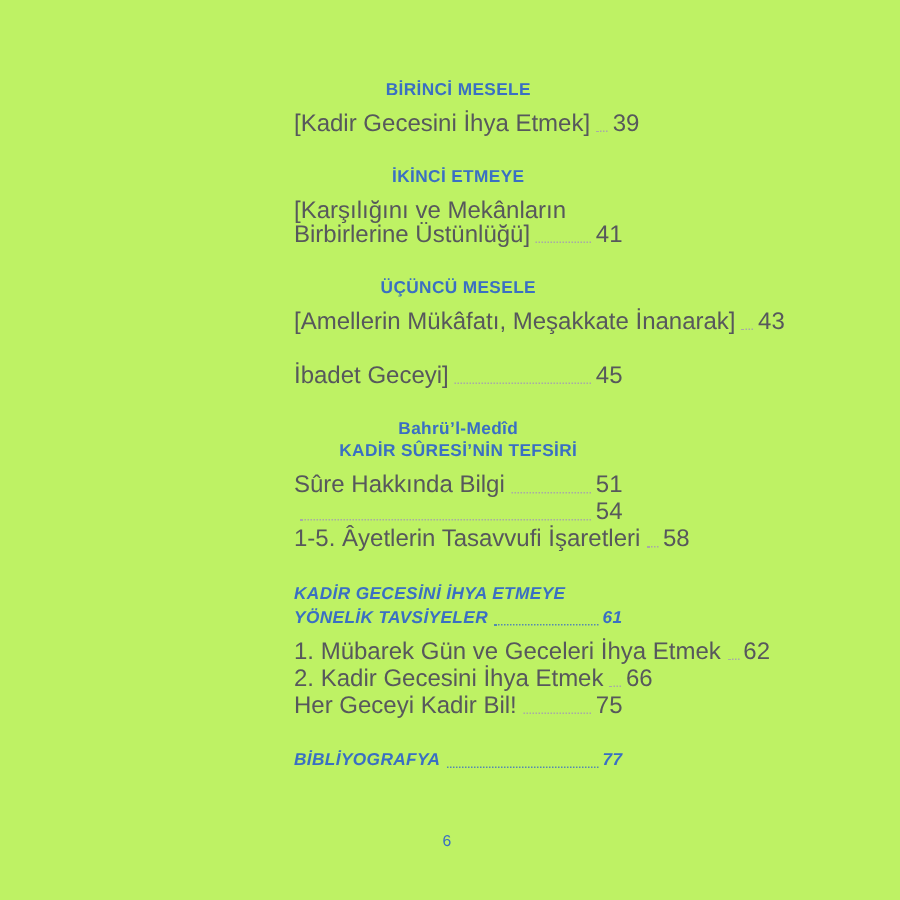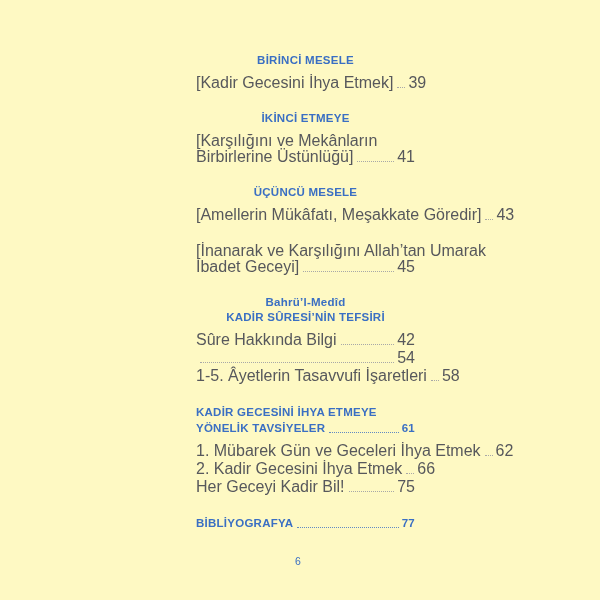--- a/index.html
+++ b/index.html
@@ -15,21 +15,21 @@
     overflow: hidden;
   }
   :root {
     --accent: #3a6fc3;
     --body-text: #57585c;
     --leader-gray: #a8a8a8;
   }
   .page {
     position: absolute;
     inset: 0;
-    background: #fef9c3;
+    background: #bef264;
   }
   .content {
     position: absolute;
     left: 196px;
     top: 53px;
     width: 219px;
     color: var(--body-text);
   }
   .section {
     margin-bottom: 20px;
@@ -43,20 +43,21 @@
     text-align: center;
     margin-bottom: 7px;
   }
   .heading-entry {
     color: var(--accent);
     font-weight: 700;
     font-size: 11.5px;
     line-height: 16px;
     letter-spacing: 0.25px;
     margin-bottom: 7px;
+    font-style: italic;
   }
   .entry {
     font-size: 16px;
     line-height: 16px;
     margin-bottom: 2px;
     color: var(--body-text);
   }
   .line {
     display: flex;
     align-items: baseline;
@@ -120,48 +121,45 @@
             <span class="num">41</span>
           </div>
         </div>
       </div>
       <div class="section">
         <div class="sec-heading">
           <div>ÜÇÜNCÜ MESELE</div>
         </div>
         <div class="entry">
           <div class="line">
-            <span class="txt">[Amellerin Mükâfatı, Meşakkate Göredir]</span>
+            <span class="txt">[Amellerin Mükâfatı, Meşakkate İnanarak]</span>
             <span class="leader"></span>
             <span class="num">43</span>
           </div>
         </div>
       </div>
       <div class="section">
         <div class="entry">
-          <div class="line">
-            <span class="txt">[İnanarak ve Karşılığını Allah’tan Umarak</span>
-          </div>
           <div class="line">
             <span class="txt">İbadet Geceyi]</span>
             <span class="leader"></span>
             <span class="num">45</span>
           </div>
         </div>
       </div>
       <div class="section">
         <div class="sec-heading">
           <div>Bahrü’l-Medîd</div>
           <div>KADİR SÛRESİ’NİN TEFSİRİ</div>
         </div>
         <div class="entry">
           <div class="line">
             <span class="txt">Sûre Hakkında Bilgi</span>
             <span class="leader"></span>
-            <span class="num">42</span>
+            <span class="num">51</span>
           </div>
         </div>
         <div class="entry">
           <div class="line">
             <span class="leader"></span>
             <span class="num">54</span>
           </div>
         </div>
         <div class="entry">
           <div class="line">

